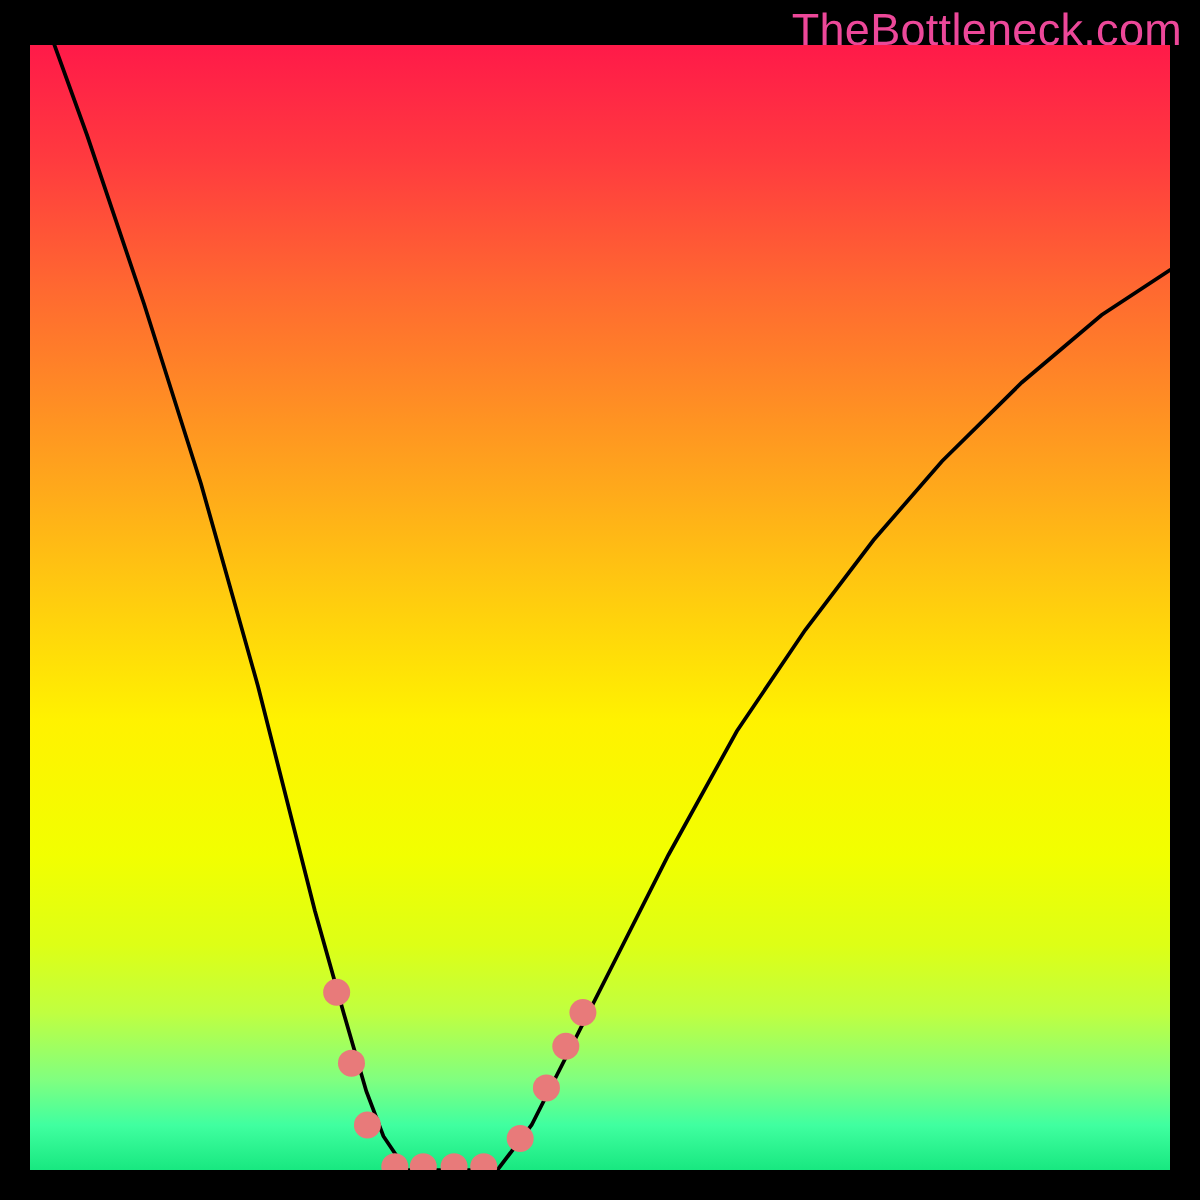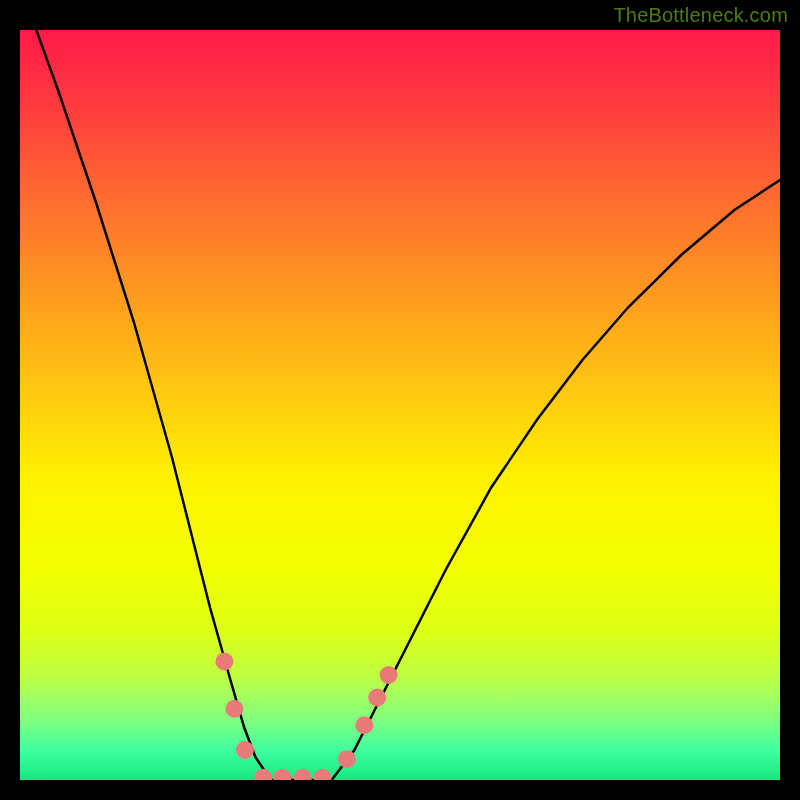--- a/index.html
+++ b/index.html
@@ -14,22 +14,22 @@
   .frame {
     position: relative;
     width: 800px;
     height: 800px;
     background: #000;
   }
   .watermark {
     position: absolute;
     top: 4px;
     right: 12px;
-    color: #4d7c0f;
-    font-size: 20px;
+    color: #ec4899;
+    font-size: 30px;
     font-weight: 500;
     letter-spacing: 0.2px;
     user-select: none;
   }
   .plot {
     position: absolute;
     left: 20px;
     top: 30px;
     width: 760px;
     height: 750px;

